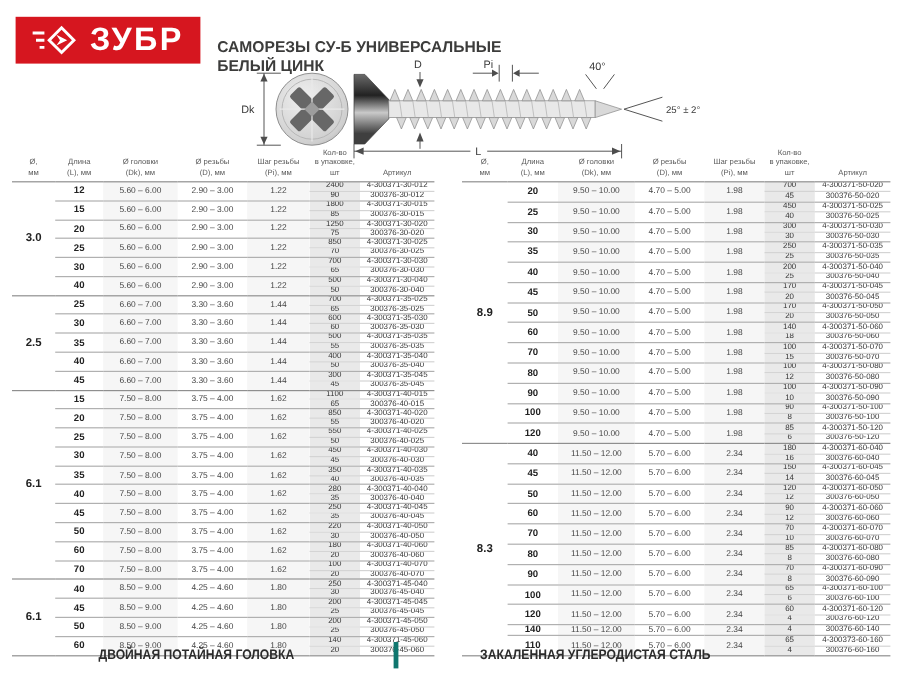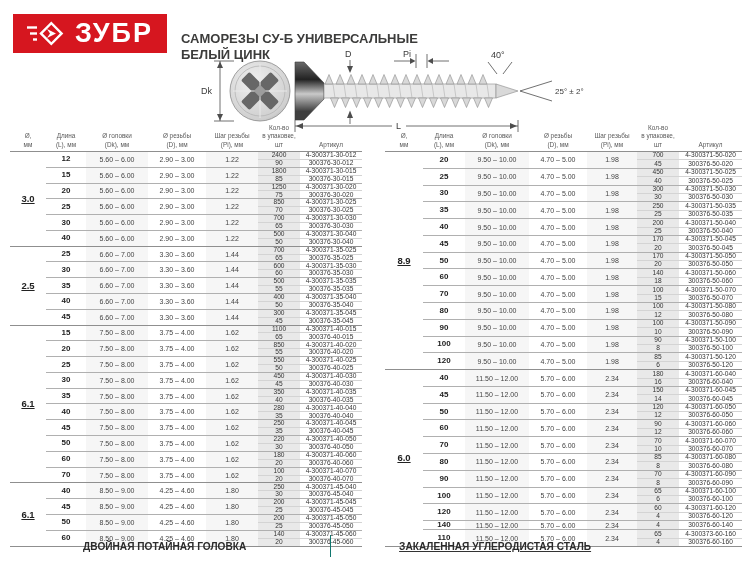--- a/index.html
+++ b/index.html
@@ -22,34 +22,34 @@
   .tbl{position:absolute;top:124px;}
   .tbl-left{left:10px;width:352px;}
   .tbl-right{left:385px;width:357px;}
   table.spec{border-collapse:collapse;table-layout:fixed;width:100%;border-bottom:1px solid #8f8f8f;}
   table.spec th{font-weight:normal;font-size:6.4px;line-height:1.3;color:#5a5a5a;
         vertical-align:bottom;padding:0 0 2px 0;border-bottom:1px solid #8f8f8f;height:18px;}
   table.spec td{padding:0;margin:0;line-height:1;vertical-align:middle;text-align:center;
         white-space:nowrap;overflow:hidden;}
   .tbl-left tbody td{height:6.9px;}
   .tbl-right tbody td{height:7.4px;}
-  td.dia{font-weight:bold;font-size:9.5px;color:#222;text-decoration:underline;}
+  td.dia{font-weight:bold;font-size:9.5px;color:#222;}
   td.len-c{font-weight:bold;font-size:8px;color:#222;}
   td.rng{font-size:7px;color:#444;}
   td.qty{font-size:6.6px;color:#333;text-align:right;padding-right:14px;background:#e9e9e9;}
   td.sku{font-size:6.6px;color:#333;text-align:right;padding-right:6px;}
   td.c3,td.c5{background:#f6f6f6;}
   tr.alt td{border-top:1px solid #d4d4d4;}
   tr.len td{border-top:1px solid #b0b0b0;}
   tr.grp td{border-top:1px solid #8f8f8f;}
 
   
   .footer{position:absolute;left:0;top:535px;width:660px;height:22px;display:flex;}
   .foot-cell{flex:1;display:flex;align-items:center;justify-content:center;}
-  .foot-cell + .foot-cell{border-left:1px solid #0f766e;text-decoration:underline;}
+  .foot-cell + .foot-cell{border-left:4px solid #0f766e;}
   .foot-cell span{font-weight:bold;font-size:11.5px;color:#2b2b2b;transform:scaleX(.88);
         white-space:nowrap;}
 </style>
 </head>
 <body>
 
 <div class="page">
 
   <div class="logo" style="background: rgb(214, 22, 31);">
     <svg width="40" height="27" viewBox="0 0 40 27">
@@ -745,21 +745,21 @@
             <td class="rng" rowspan="2">4.70 – 5.00</td>
             <td class="rng c5" rowspan="2">1.98</td>
             <td class="qty">85</td>
             <td class="sku">4-300371-50-120</td>
           </tr>
           <tr class="alt">
             <td class="qty">6</td>
             <td class="sku">300376-50-120</td>
           </tr>
           <tr class="grp">
-            <td class="dia" rowspan="21">6.0</td>
+            <td class="dia" rowspan="21">8.3</td>
             <td class="len-c" rowspan="2">40</td>
             <td class="rng c3" rowspan="2">11.50 – 12.00</td>
             <td class="rng" rowspan="2">5.70 – 6.00</td>
             <td class="rng c5" rowspan="2">2.34</td>
             <td class="qty">180</td>
             <td class="sku">4-300371-60-040</td>
           </tr>
           <tr class="alt">
             <td class="qty">16</td>
             <td class="sku">300376-60-040</td>

